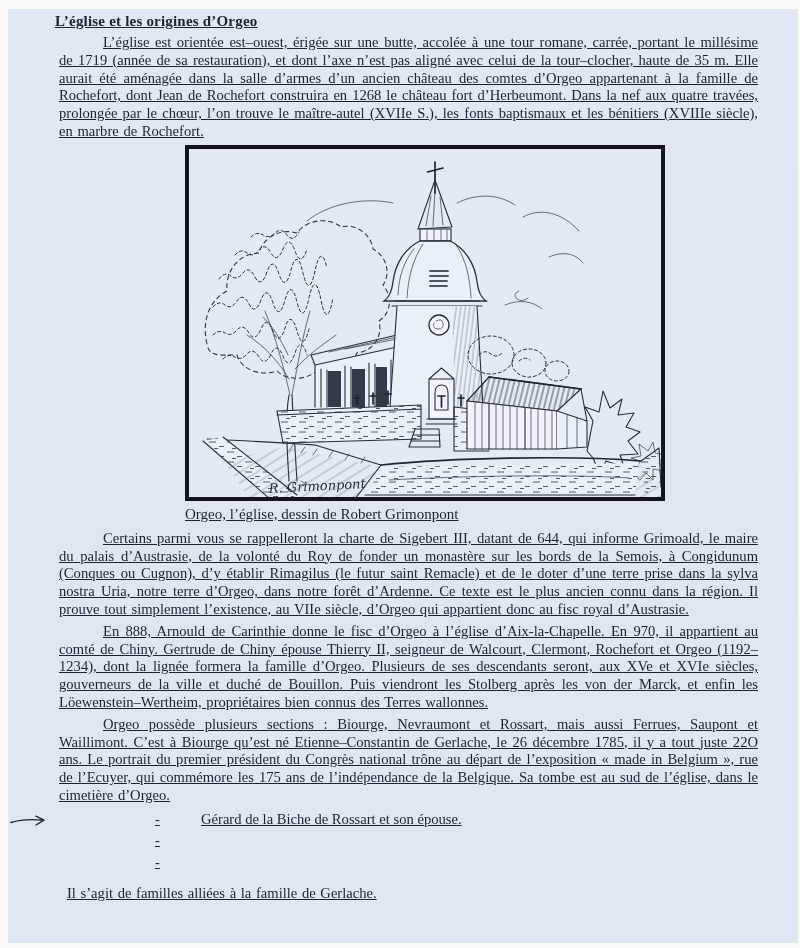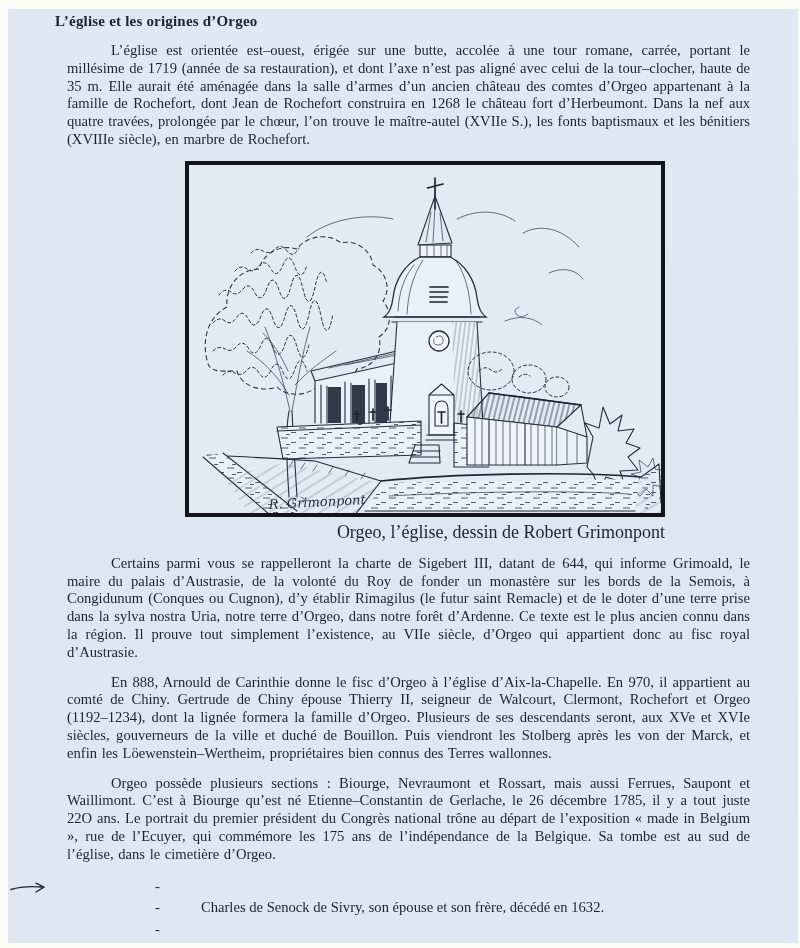--- a/index.html
+++ b/index.html
@@ -5,39 +5,40 @@
   html,body{margin:0;padding:0;}
   body{
     width:800px;height:948px;position:relative;overflow:hidden;
     background:#fbfbf6;
     font-family:"Liberation Serif", serif;
   }
   .paper{
     position:absolute;left:8px;top:9px;right:2px;bottom:5px;
     background:linear-gradient(180deg,#e1e8f3 0%,#dde6f1 55%,#dfe7f2 100%);
     color:#1c2232;
+    text-decoration:underline;
   }
   .content{padding:4px 36px 0 47px;}
   .title{
     font-size:15px;font-weight:bold;margin:0 0 2px 0;letter-spacing:.2px;
   }
   p.body{
-    font-size:14.6px;line-height:17.8px;text-align:justify;margin:12px;
+    font-size:14.6px;line-height:17.8px;text-align:justify;margin:4px;
     word-spacing:1px;
   }
   p.indent{text-indent:44px;}
 
   .figure-wrap{width:480px;margin:2px 0 0 130px;}
   .frame{
     border:4px solid #14141c;background:#e3eaf4;width:472px;height:348px;
     box-sizing:content-box;
   }
   svg.drawing{display:block;width:472px;height:348px;}
   .caption{
-    text-align:right;font-size:18px;margin:5px 0 7px 0;color:#1c2232;
+    text-align:left;font-size:15px;margin:5px 0 7px 0;color:#1c2232;
   }
 
   
   .pen{stroke:#262c3a;fill:none;stroke-width:1.1;stroke-linecap:round;stroke-linejoin:round;}
   .pen-thin{stroke:#2e3546;fill:none;stroke-width:.7;stroke-linecap:round;}
   .pen-bold{stroke:#1d2330;fill:none;stroke-width:1.7;stroke-linecap:round;}
   .sketch{stroke:#2a3040;fill:none;stroke-width:1;stroke-dasharray:3 2.6;stroke-linecap:round;}
   .blob{stroke:#2a3040;fill:none;stroke-width:1.05;stroke-dasharray:5 3;}
   .lite{fill:#eaf0f8;}
   .lite2{fill:#f0f4fa;}
@@ -195,24 +196,24 @@
     <p class="body indent">Certains parmi vous se rappelleront la charte de Sigebert III, datant de 644, qui informe Grimoald, le maire du palais d’Austrasie, de la volonté du Roy de fonder un monastère sur les bords de la Semois, à Congidunum (Conques ou Cugnon), d’y établir Rimagilus (le futur saint Remacle) et de le doter d’une terre prise dans la sylva nostra Uria, notre terre d’Orgeo, dans notre forêt d’Ardenne. Ce texte est le plus ancien connu dans la région. Il prouve tout simplement l’existence, au VIIe siècle, d’Orgeo qui appartient donc au fisc royal d’Austrasie.</p>
     <p class="body indent">En 888, Arnould de Carinthie donne le fisc d’Orgeo à l’église d’Aix-la-Chapelle. En 970, il appartient au comté de Chiny. Gertrude de Chiny épouse Thierry II, seigneur de Walcourt, Clermont, Rochefort et Orgeo (1192–1234), dont la lignée formera la famille d’Orgeo. Plusieurs de ses descendants seront, aux XVe et XVIe siècles, gouverneurs de la ville et duché de Bouillon. Puis viendront les Stolberg après les von der Marck, et enfin les Löewenstein–Wertheim, propriétaires bien connus des Terres wallonnes.</p>
     <p class="body indent">Orgeo possède plusieurs sections : Biourge, Nevraumont et Rossart, mais aussi Ferrues, Saupont et Waillimont. C’est à Biourge qu’est né Etienne–Constantin de Gerlache, le 26 décembre 1785, il y a tout juste 22O ans. Le portrait du premier président du Congrès national trône au départ de l’exposition « made in Belgium », rue de l’Ecuyer, qui commémore les 175 ans de l’indépendance de la Belgique. Sa tombe est au sud de l’église, dans le cimetière d’Orgeo.</p>
 
     <div class="list">
       <div class="li">
         <svg class="arrow-margin" viewBox="0 0 40 15" xmlns="http://www.w3.org/2000/svg">
           <path d="M1,9.5 C12,6 22,6 34,7.2 M34,7.2 L26,3.2 M34,7.2 L26,12"></path>
         </svg>
         <span class="dash">-</span>
+        <span class="litext">Gérard de la Biche de Rossart et son épouse.</span>
       </div>
       <div class="li">
         <span class="dash">-</span>
-        <span class="litext">Charles de Senock de Sivry, son épouse et son frère, décédé en 1632.</span>
       </div>
       <div class="li">
         <span class="dash">-</span>
       </div>
     </div>
 
     <p class="body closing">Il s’agit de familles alliées à la famille de Gerlache.</p>
 
   </div>
 </div>

